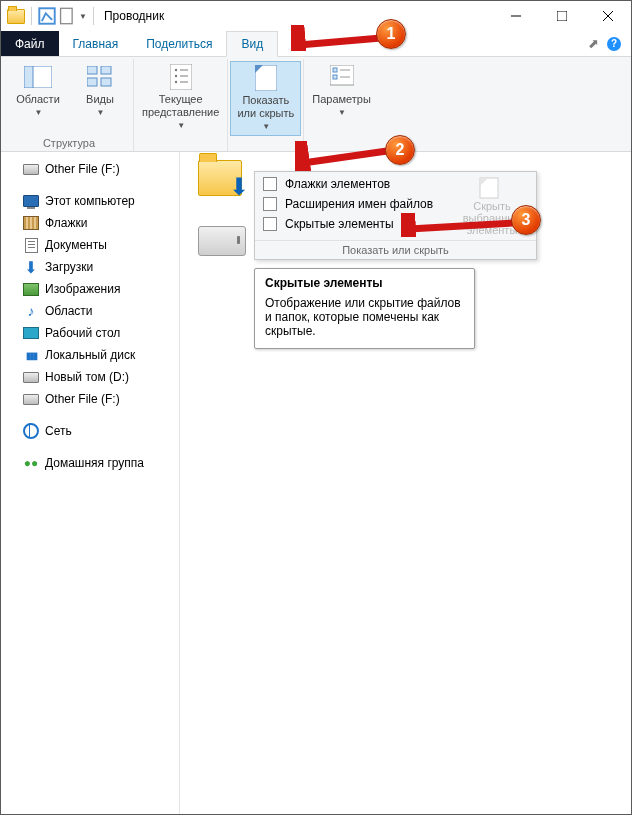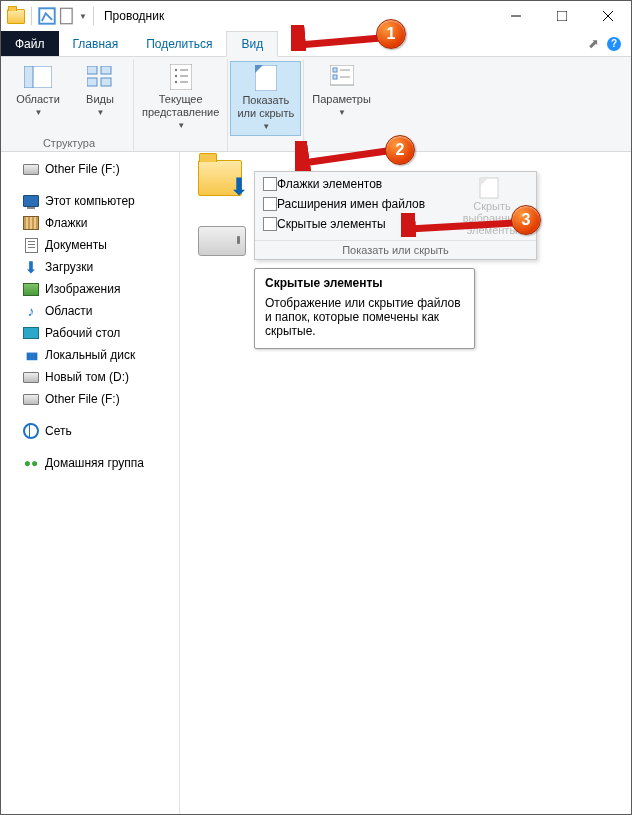--- a/index.html
+++ b/index.html
@@ -37,21 +37,21 @@
 .content-col{display:flex;flex-direction:column;gap:30px;align-items:flex-start}
 .big-folder{width:42px;height:34px;background:linear-gradient(#ffe9a6,#f7c64a);border:1px solid #d9a400;border-radius:2px;position:relative}
 .big-folder:before{content:"";position:absolute;top:-8px;left:0;width:16px;height:8px;background:#f7c64a;border:1px solid #d9a400;border-bottom:none;border-radius:2px 2px 0 0}
 .big-folder .arrow{position:absolute;right:-8px;bottom:-6px;color:#0a62b6;font-size:24px}
 .big-drive{width:46px;height:28px;background:linear-gradient(#f0f0f0,#cfcfcf);border:1px solid #9a9a9a;border-radius:3px;position:relative}
 .big-drive:after{content:"";position:absolute;right:5px;top:9px;width:3px;height:8px;background:#7a7a7a;border-radius:1px}
 
 .popup{position:absolute;left:253px;top:170px;width:281px;background:#f5f6f7;border:1px solid #c8c8c8;box-shadow:2px 2px 4px rgba(0,0,0,.15)}
 .popup-row{display:flex;padding:4px 6px}
 .optcol{flex:1;display:flex;flex-direction:column;gap:4px}
-.opt{display:flex;align-items:flex-start;gap:0;padding:1px 2px}
+.opt{display:flex;align-items:flex-start;gap:8px;padding:1px 2px}
 .chk{width:12px;height:12px;border:1px solid #888;background:#fff}
 .selcol{width:76px;display:flex;flex-direction:column;align-items:center;justify-content:center;text-align:center;font-size:11px;color:#b8b8b8;line-height:12px}
 .popup-foot{text-align:center;font-size:11px;color:#6a6a6a;padding:3px 0;border-top:1px solid #e1e1e1}
 .tooltip{position:absolute;left:253px;top:267px;width:199px;background:#fff;border:1px solid #9a9a9a;border-radius:2px;padding:7px 10px 10px 10px;box-shadow:1px 1px 3px rgba(0,0,0,.2)}
 .tooltip b{display:block;margin-bottom:6px;font-weight:600}
 
 .callout{position:absolute;width:28px;height:28px;border-radius:50%;display:flex;align-items:center;justify-content:center;color:#fff;font-weight:bold;font-size:16px;background:radial-gradient(circle at 35% 30%,#ff9a3c,#e23b00 70%);border:1px solid #a12a00;box-shadow:inset 0 1px 2px rgba(255,255,255,.6),1px 1px 2px rgba(0,0,0,.3)}
 .arrow-svg{position:absolute}
 
 .i-drive{width:15px;height:9px;background:linear-gradient(#eee,#bcbcbc);border:1px solid #777;border-radius:1px}

